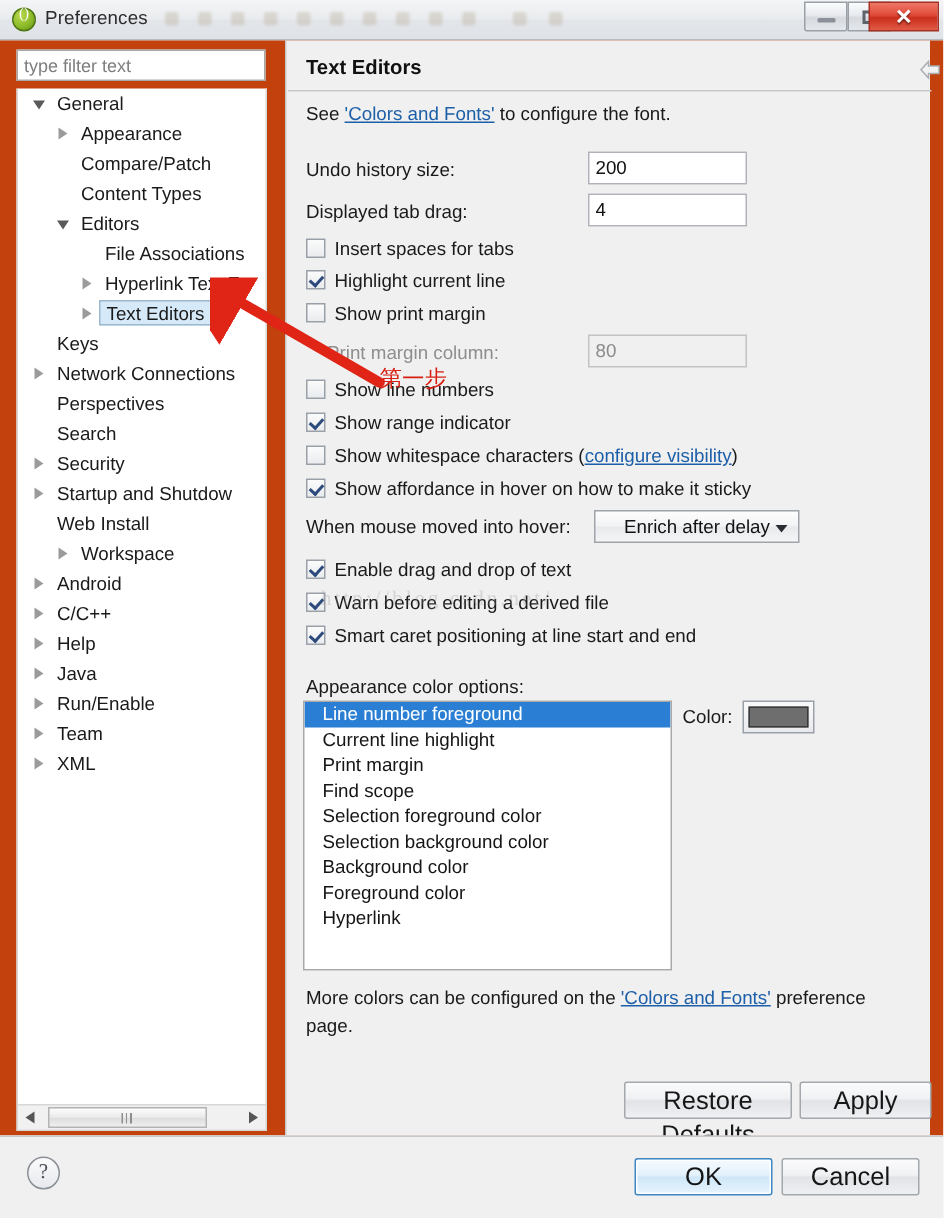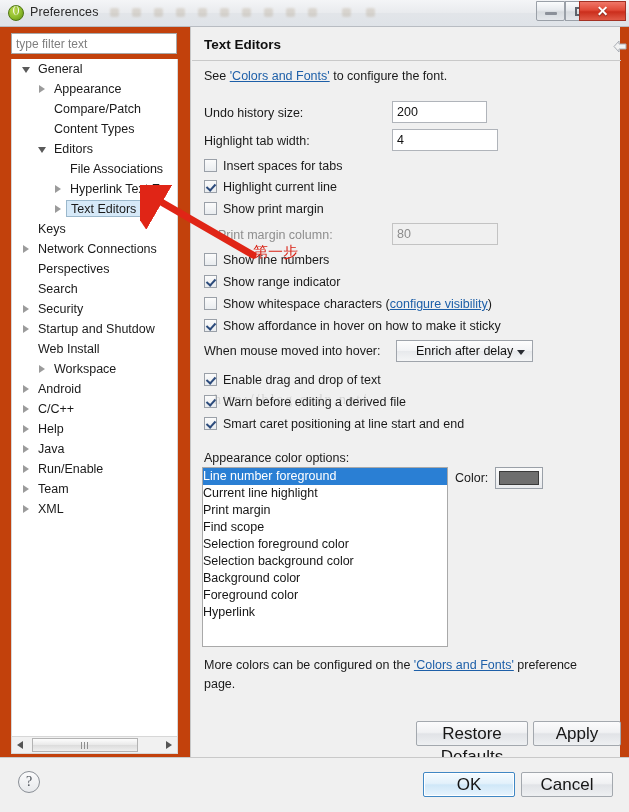--- a/index.html
+++ b/index.html
@@ -320,21 +320,21 @@
   .listbox {
     position: absolute;
     border: 1px solid #a9a9a9;
     background: #ffffff;
     box-sizing: border-box;
     overflow: hidden;
   }
   .list-item {
     height: 17px;
     line-height: 17px;
-    padding-left: 0;
+    padding-left: 12px;
     font-size: 12.5px;
     color: #151515;
     white-space: nowrap;
     cursor: default;
   }
   .list-item.selected {
     background: #2a7fd4;
     color: #ffffff;
   }
   .color-swatch-btn {
@@ -556,23 +556,23 @@
 
       </div>
 
       <div class="pane-sep"></div>
 
       <div class="pane-text" style="left:13px; top:42px;">
         <span>See </span><span class="link">'Colors and Fonts'</span><span> to configure the font.</span>
       </div>
 
       <div class="pane-text" style="left:13px; top:79px;">Undo history size:</div>
-      <input class="txtfield" style="left: 201px; top: 74px; width: 95px;" type="text" value="200">
-
-      <div class="pane-text" style="left:13px; top:107px;">Highlight tab width:</div>
+      <input class="txtfield" style="left: 201px; top: 74px; width: 106px;" type="text" value="200">
+
+      <div class="pane-text" style="left:13px; top:107px;">Displayed tab drag:</div>
       <input class="txtfield" style="left: 201px; top: 102px; width: 106px;" type="text" value="4">
 
       <div class="cbrow" style="left:13px; top:131px;">
         <span class="cbox"></span>
         <span class="cblabel">Insert spaces for tabs</span>
       </div>
       <div class="cbrow" style="left:13px; top:152px;">
         <span class="cbox checked"></span>
         <span class="cblabel">Highlight current line</span>
       </div>

